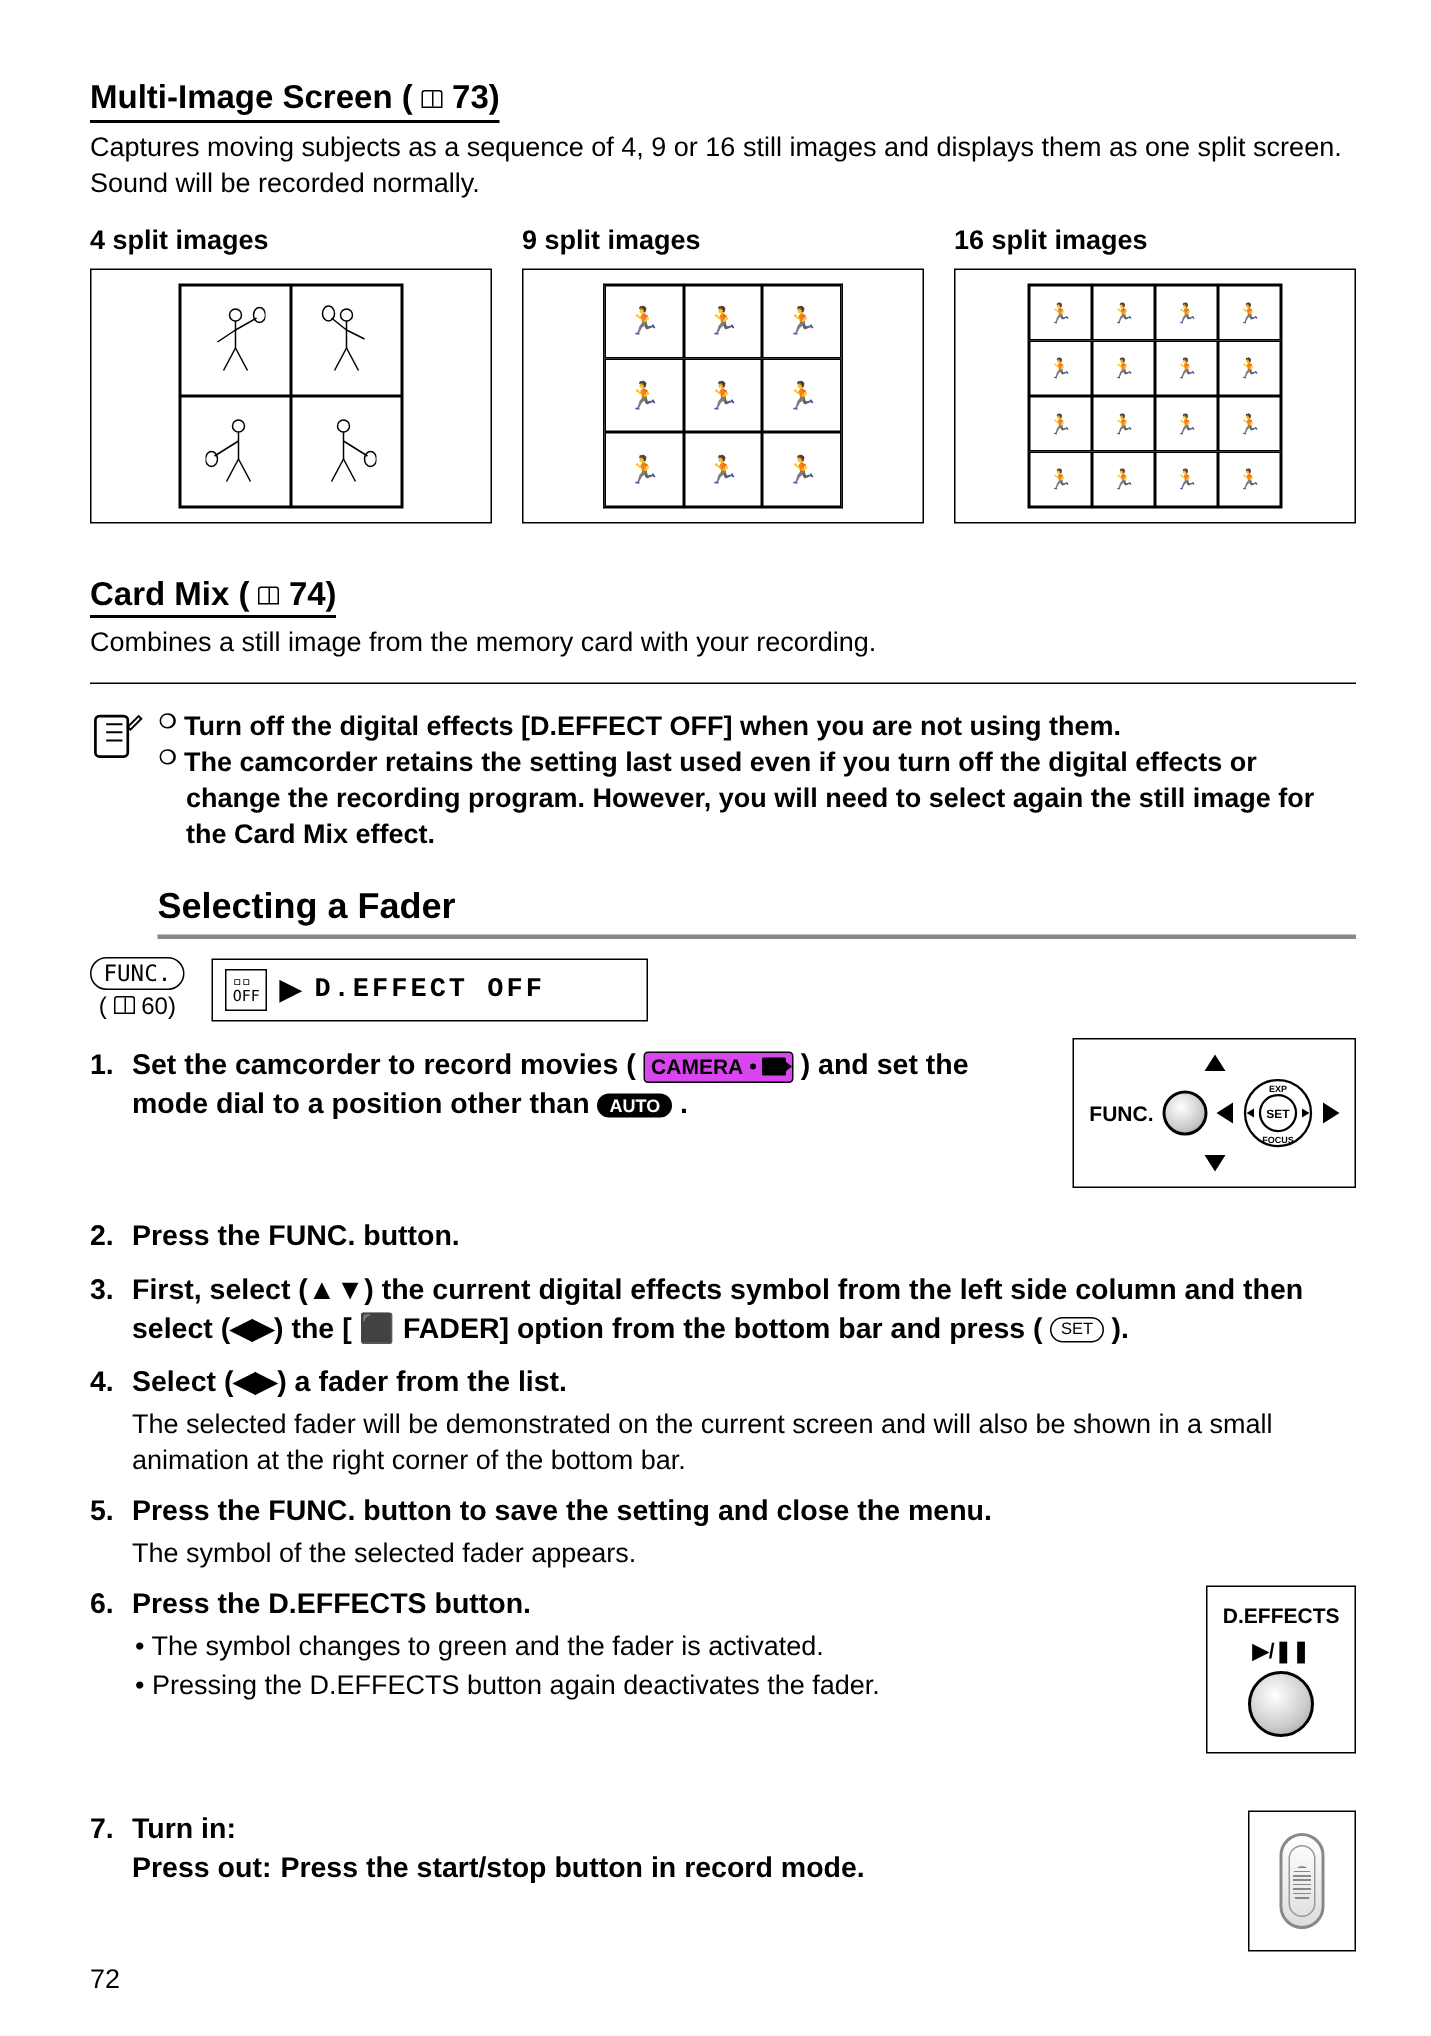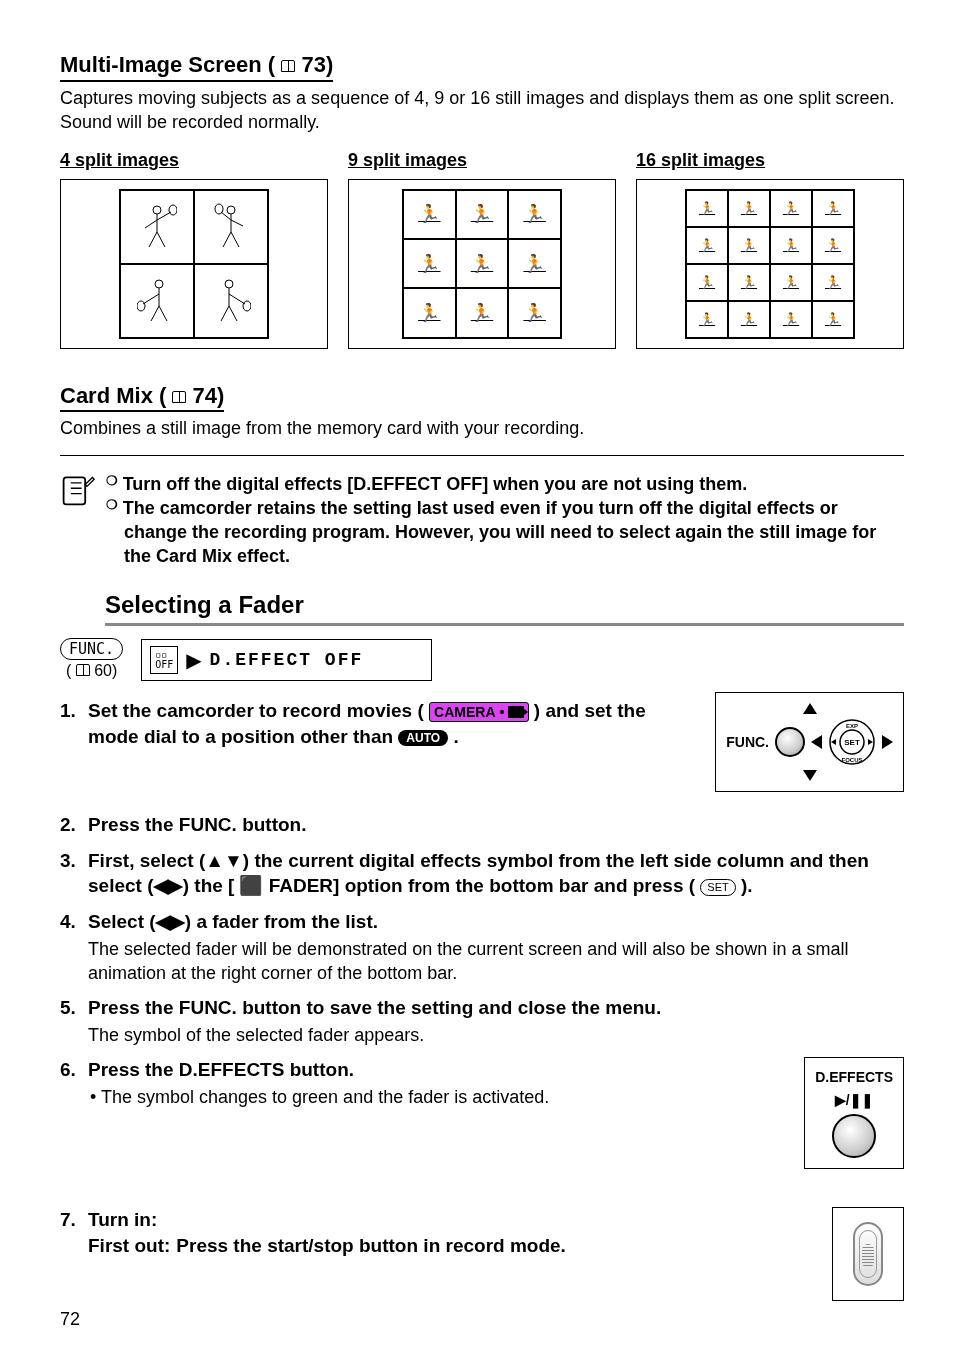--- a/index.html
+++ b/index.html
@@ -10,21 +10,21 @@
     padding: 40px 50px 30px 60px;
     background: #fff;
     color: #000;
     font-size: 18px;
     line-height: 1.35;
   }
   .h-und { font-size: 22px; font-weight: bold; border-bottom: 2px solid #000; display: inline-block; margin-top: 10px; }
   .h-und-full { font-size: 24px; font-weight: bold; border-bottom: 3px solid #888; display: block; margin-top: 20px; padding-bottom: 2px; margin-left: 45px;}
   .body-p { margin-top: 4px; margin-bottom: 12px; }
   .split-row { display: flex; gap: 20px; margin-top: 14px; }
-  .split-col { flex: 1; text-decoration: underline; }
+  .split-col { flex: 1; }
   .split-label { font-weight: bold; font-size: 18px; margin-bottom: 6px; }
   .split-box { border: 1.5px solid #000; padding: 10px; height: 170px; display: flex; align-items: center; justify-content: center; }
   .grid4 { display: grid; grid-template-columns: repeat(2,1fr); grid-template-rows: repeat(2,1fr); width: 150px; height: 150px; border: 1px solid #000;}
   .grid9 { display: grid; grid-template-columns: repeat(3,1fr); grid-template-rows: repeat(3,1fr); width: 160px; height: 150px; border: 1px solid #000;}
   .grid16 { display: grid; grid-template-columns: repeat(4,1fr); grid-template-rows: repeat(4,1fr); width: 170px; height: 150px; border: 1px solid #000;}
   .grid4 .cell, .grid9 .cell, .grid16 .cell { border: 0.5px solid #000; display:flex; align-items:center; justify-content:center; }
   .stick { font-size: 28px; line-height: 1; }
   .grid9 .stick { font-size: 18px; }
   .grid16 .stick { font-size: 13px; }
   .note-row { display: flex; gap: 10px; border-top: 1px solid #000; padding-top: 16px; margin-top: 14px; font-weight: bold; }
@@ -310,29 +310,30 @@
       <div class="sub">The symbol of the selected fader appears.</div>
     </li>
     <li class="clearfix">
       <div class="side-diagram">
         <span class="small-label">D.EFFECTS</span>
         <span class="small-label">▶/❚❚</span>
         <div class="btn-circle"></div>
       </div>
       <span>Press the D.EFFECTS button.</span>
       <div class="bul">• The symbol changes to green and the fader is activated.</div>
+      <div class="bul">• Pressing the D.EFFECTS button again deactivates the fader.</div>
     </li>
     <li class="clearfix" style="margin-top:28px;">
       <div class="startstop-box">
         <div class="switch"></div>
       </div>
       <div class="fade-def">
         <span class="fade-label">Turn in:</span>
       </div>
       <div class="fade-def">
-        <span class="fade-label">First out:</span>
+        <span class="fade-label">Press out:</span>
         <span>Press the start/stop button in record mode.</span>
       </div>
     </li>
   </ol>
 </div>
 
 <div class="page-num">72</div>
 
 </body></html>

